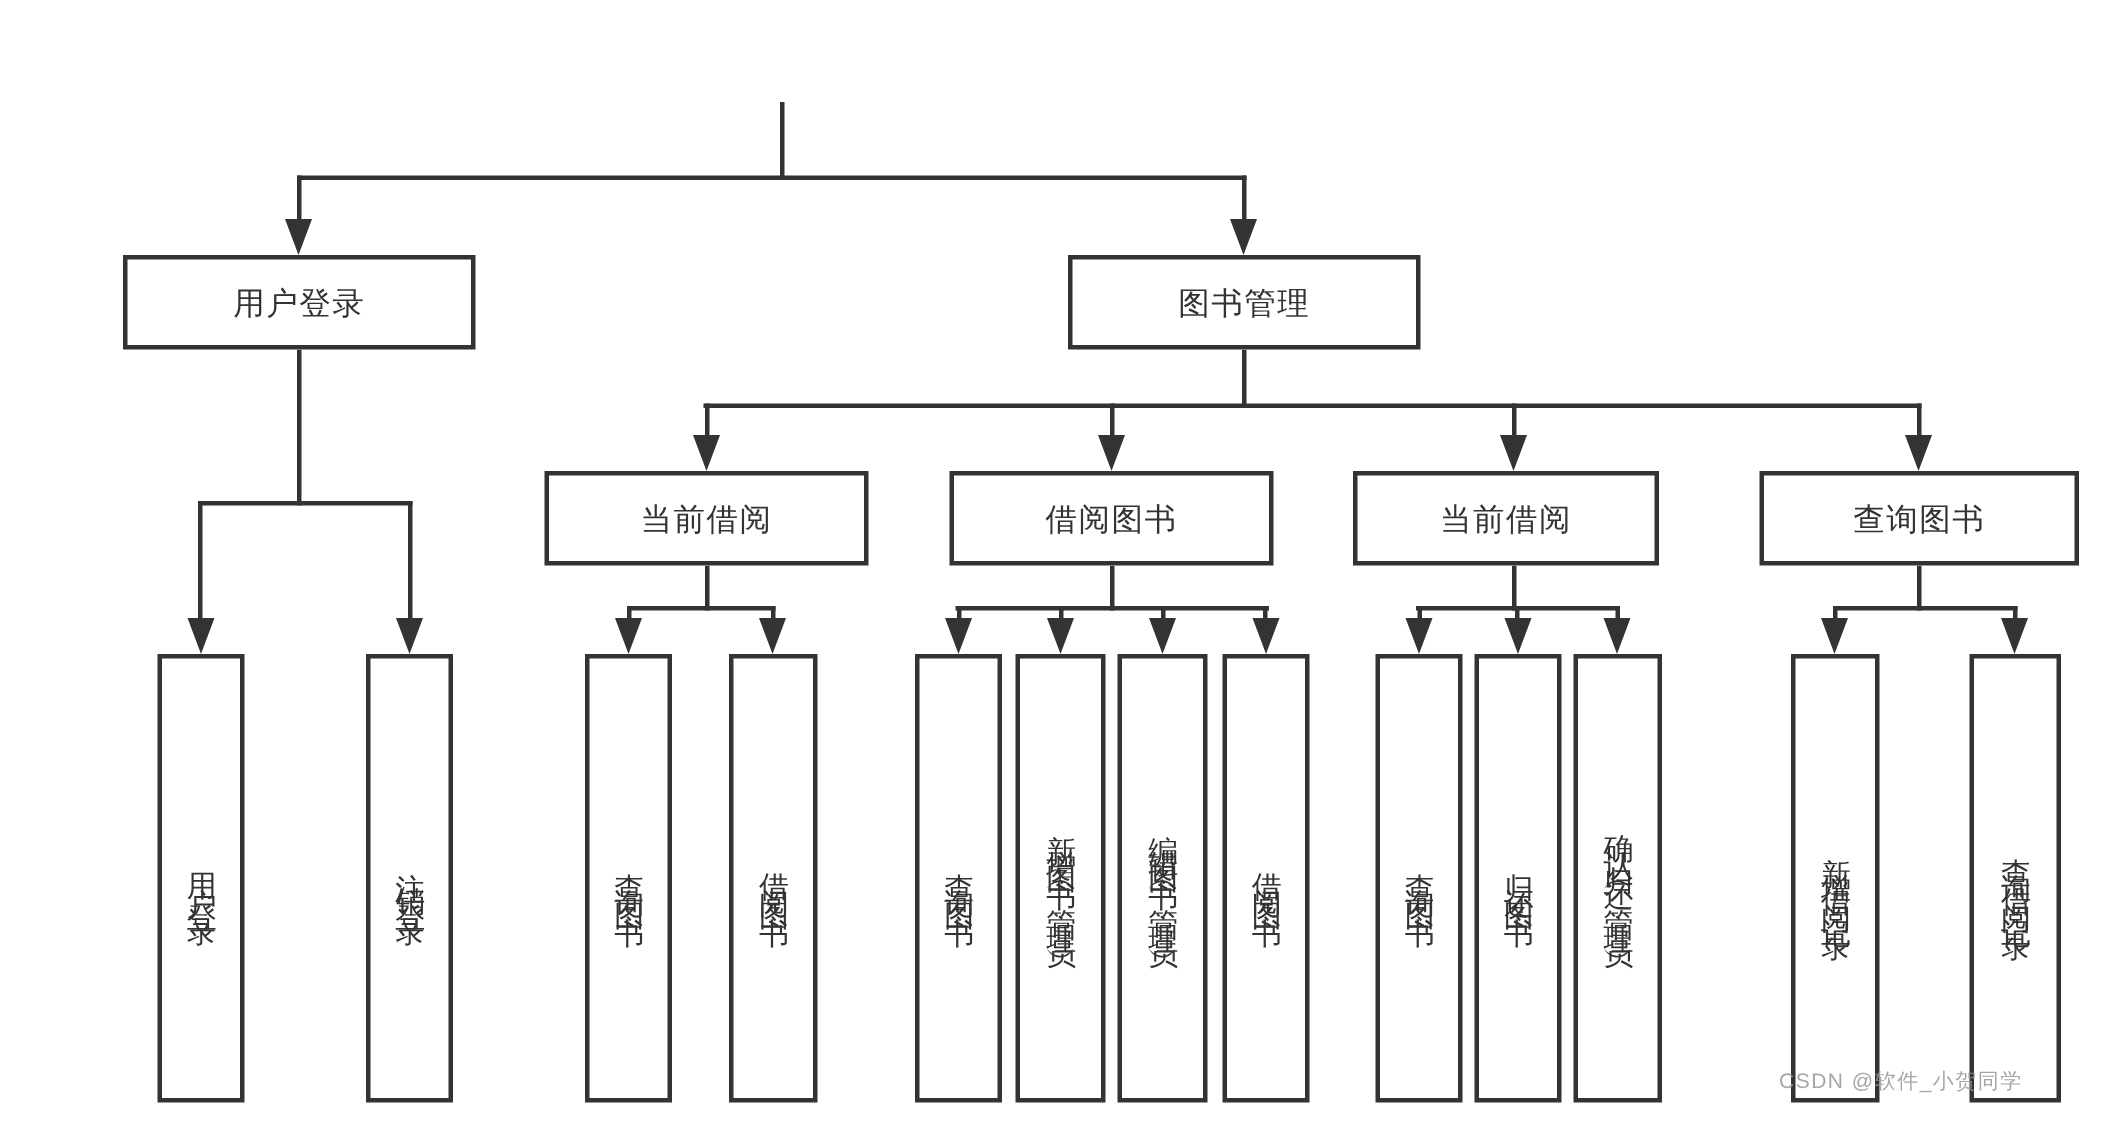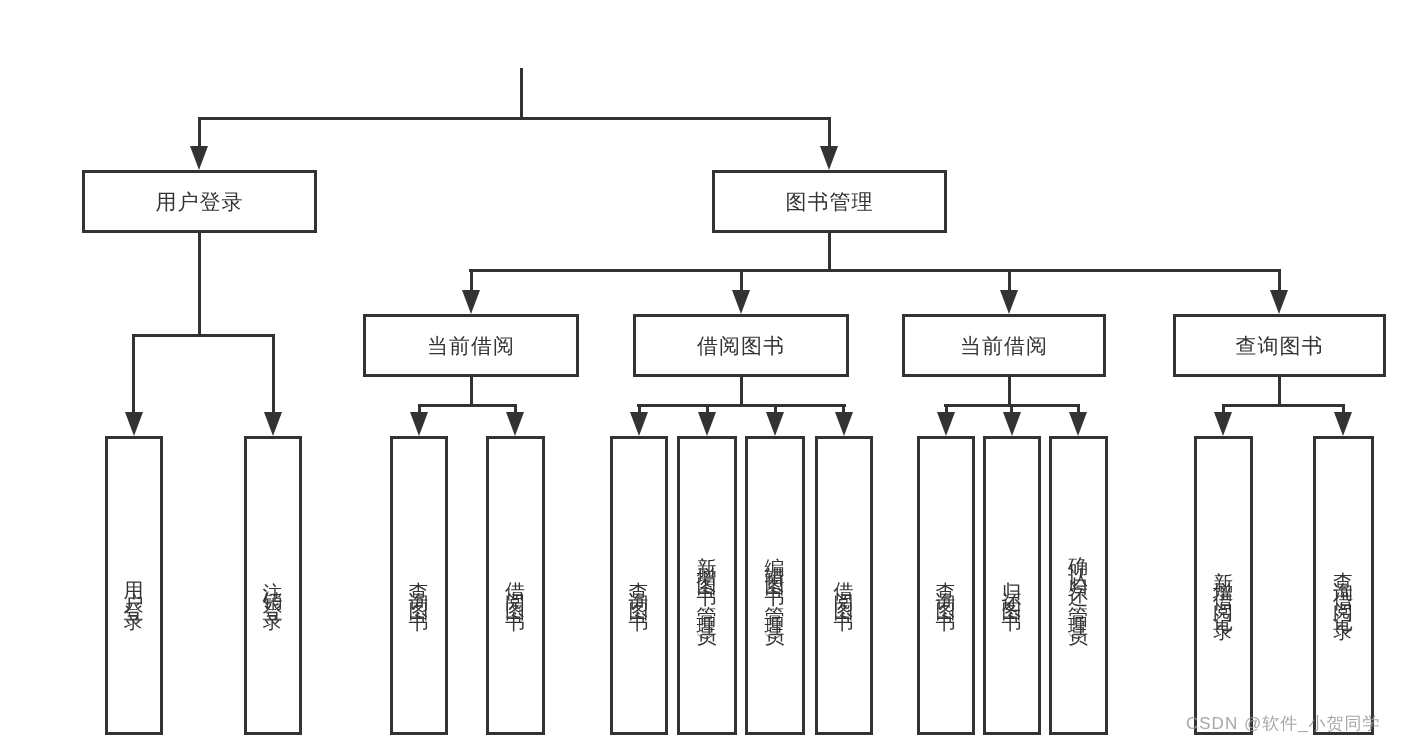--- a/index.html
+++ b/index.html
@@ -46,21 +46,21 @@
     width: 0; height: 0;
     border-left: 9px solid transparent;
     border-right: 9px solid transparent;
     border-top: 24px solid #333333;
     z-index: 1;
   }
   .watermark {
     position: absolute;
     left: 1186px;
     top: 712px;
-    font-size: 17px;
+    font-size: 14px;
     color: rgba(150, 150, 150, 0.85);
     letter-spacing: 1px;
     white-space: nowrap;
     z-index: 5;
   }
 </style>
 </head>
 <body>
 
 <div class="canvas">

